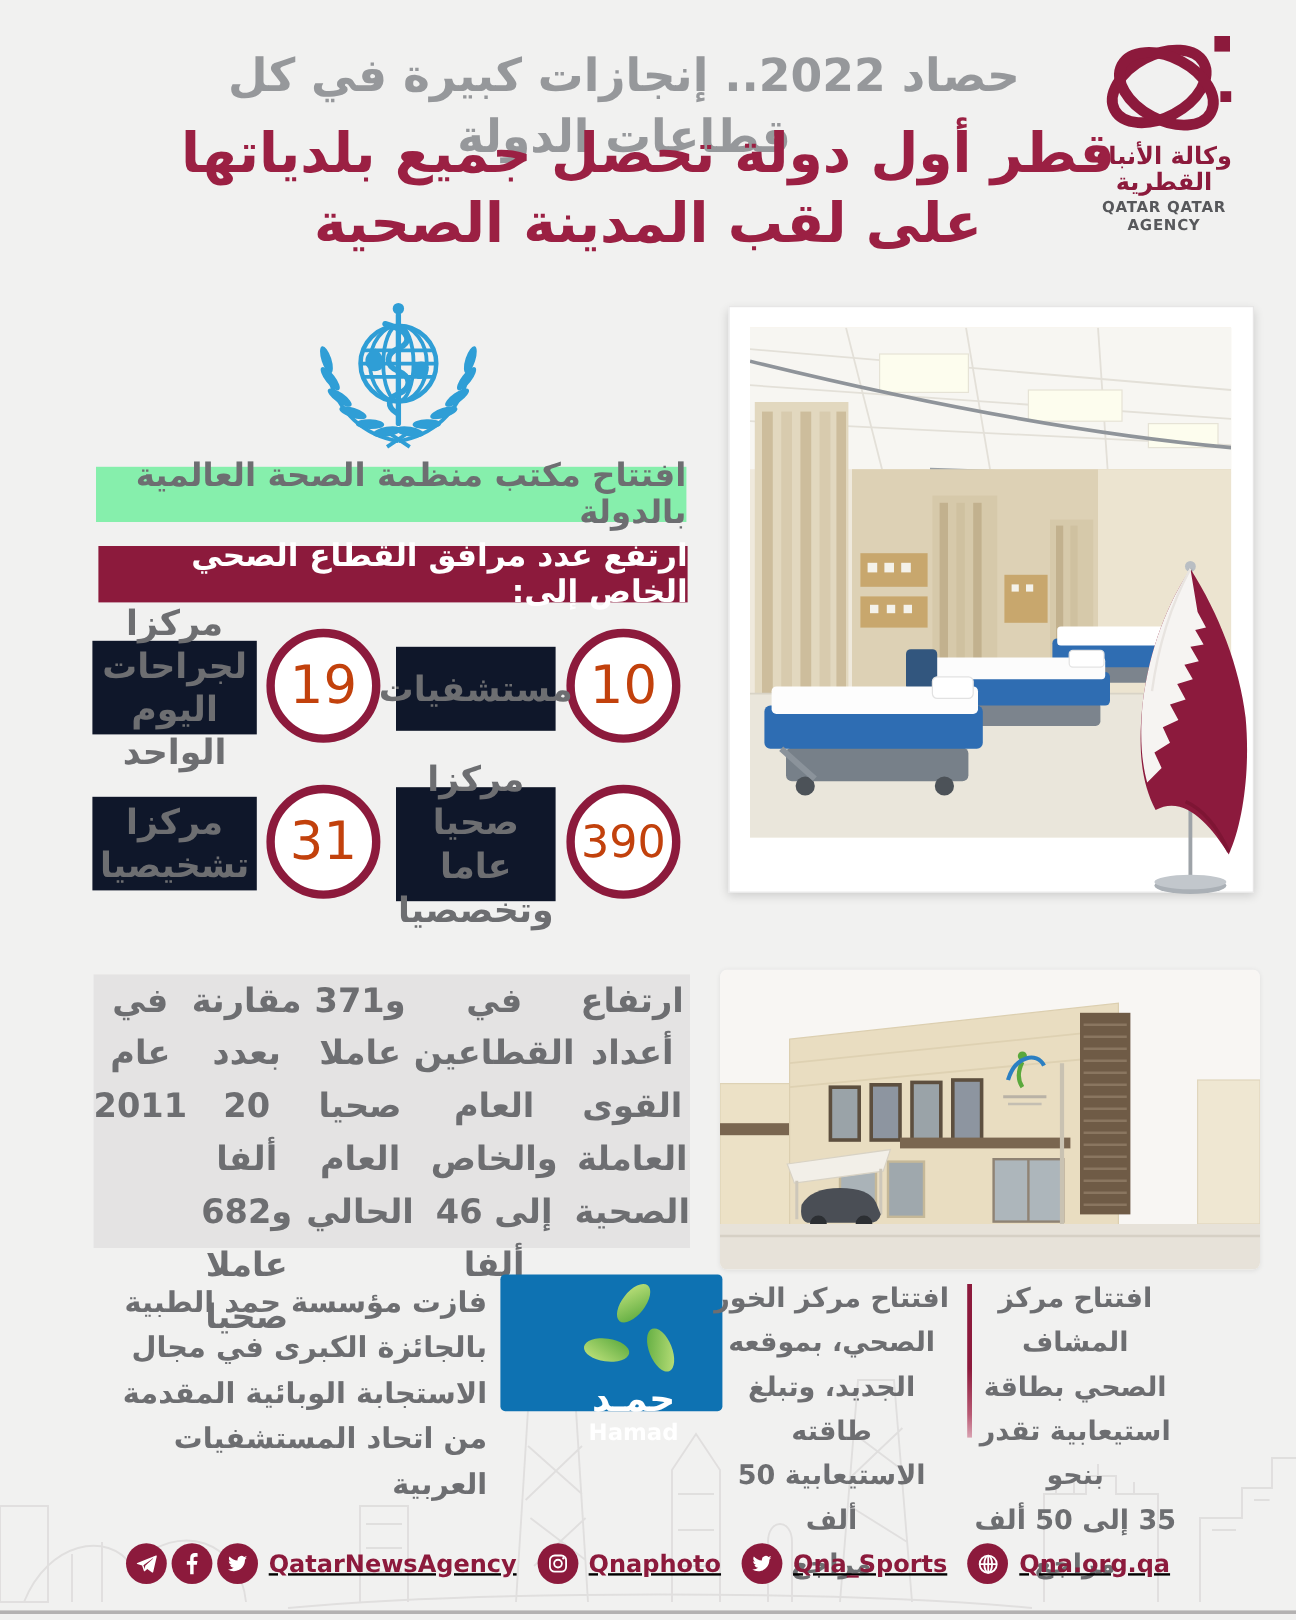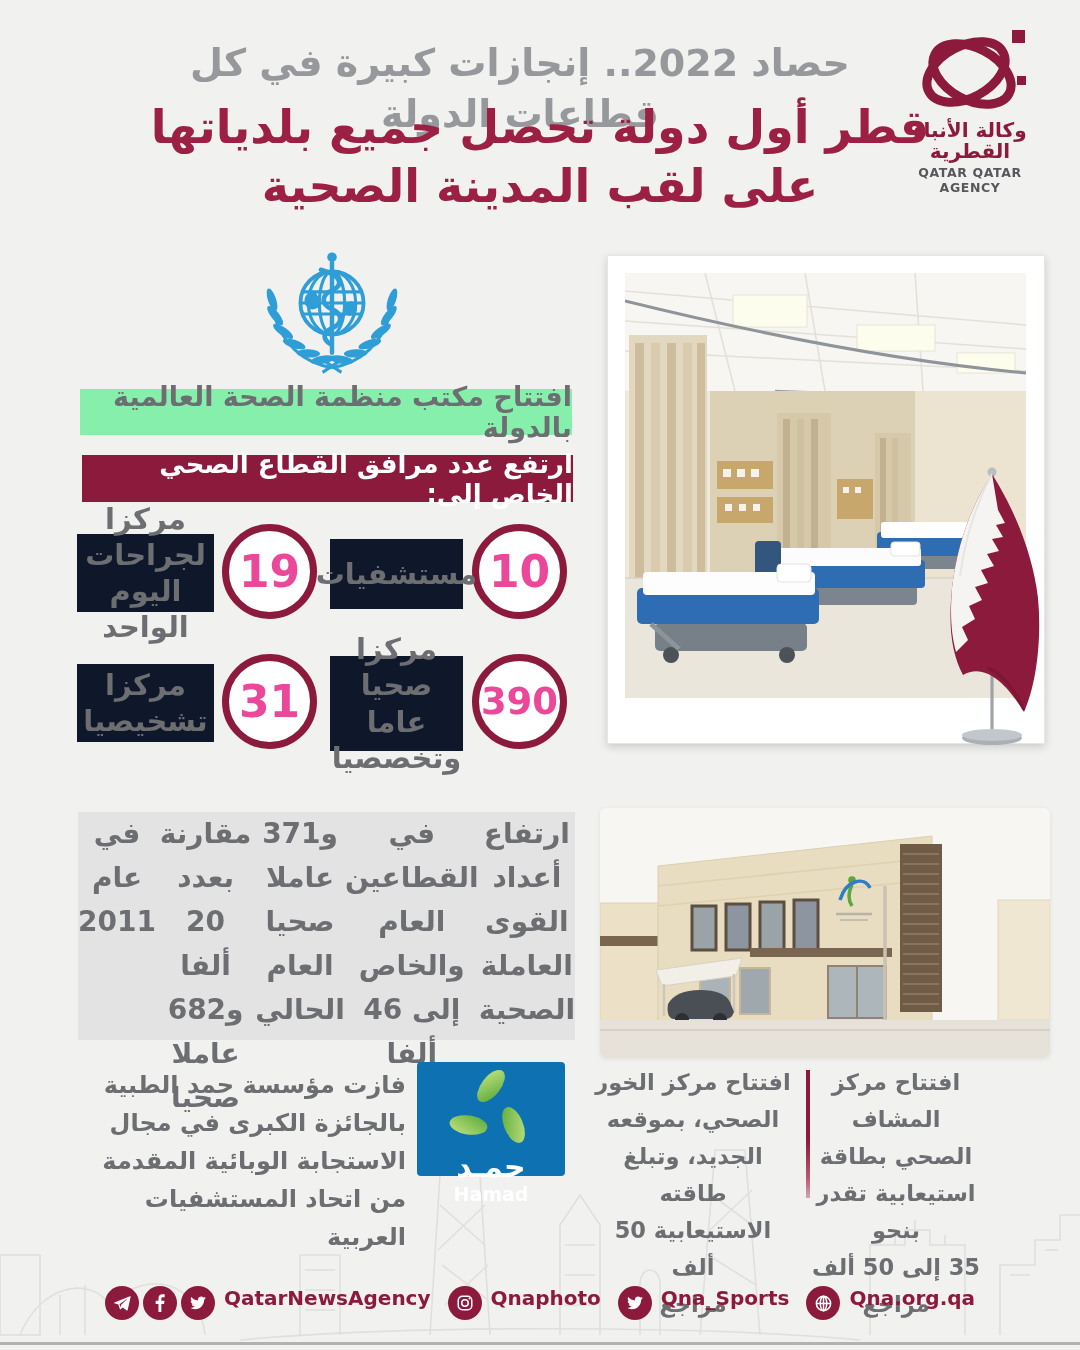--- a/index.html
+++ b/index.html
@@ -21,52 +21,52 @@
   
   .bar{display:flex;align-items:center;justify-content:center;font-weight:700;}
   .bar-gray{left:80px;top:389px;width:492px;height:46px;background:#86efac;color:#6d6e71;font-size:27px;}
   .bar-maroon{left:82px;top:455px;width:491px;height:47px;background:#8c1a3c;color:#ffffff;font-size:26px;}
 
   
   .stat-label{background:#0f172a;color:#6d6e71;font-size:29px;font-weight:700;line-height:1.25;
               display:flex;align-items:center;justify-content:center;text-align:center;padding:2px 6px;box-sizing:border-box;}
   .stat-circle{width:95px;height:95px;border:7px solid #8c1a3c;border-radius:50%;background:#ffffff;
                box-sizing:border-box;display:flex;align-items:center;justify-content:center;
-               color:#ec4899;font-size:44px;font-weight:700;}
+               color:#c2410c;font-size:44px;font-weight:400;}
   .stat-circle.small{font-size:37px;}
 
   
   .photo-frame{left:607px;top:255px;width:436px;height:487px;background:#ffffff;border:1px solid #e7e6e6;
                box-shadow:0 3px 8px rgba(0,0,0,.16);}
   .photo-inner{position:absolute;left:17px;top:17px;width:401px;height:425px;overflow:hidden;background:#efe9dc;}
   .building-photo{left:600px;top:808px;width:450px;height:250px;border-radius:6px;overflow:hidden;
                   box-shadow:0 1px 4px rgba(0,0,0,.08);}
 
   
   .workforce{left:78px;top:812px;width:497px;height:228px;background:#e4e3e3;color:#6d6e71;
              font-size:28px;font-weight:700;line-height:44px;display:flex;flex-direction:row;
              justify-content:center;text-align:center;}
 
   
   .hamad-text{left:58px;top:1066px;width:348px;font-size:24px;font-weight:700;color:#6d6e71;
               line-height:38px;text-align:right;}
-  .hamad-logo{left:417px;top:1062px;width:148px;height:114px;background:#0e72b2;border-radius:4px;text-align:center;}
+  .hamad-logo{left:417px;top:1062px;width:148px;height:114px;background:#0e72b2;border-radius:4px;text-align:center;padding-left:37px;}
   .hamad-ar{color:#fff;font-size:30px;font-weight:800;line-height:1;margin-top:-2px;}
   .hamad-en{color:#fff;font-size:19px;font-weight:800;margin-top:1px;}
 
   
   .caption{font-size:22.5px;font-weight:700;color:#6d6e71;line-height:37px;text-align:center;}
   .cap-right{left:796px;top:1064px;width:200px;}
   .cap-left{left:593px;top:1064px;width:200px;}
   .cap-divider{left:806px;top:1070px;width:4px;height:128px;
                background:linear-gradient(#8c1a3c 0 55%, #b85a74 85%, #d9a3b2);}
 
   
   .footer{left:0;top:1281px;width:1080px;height:44px;display:flex;align-items:center;justify-content:center;gap:17px;}
-  .soc-group{display:flex;gap:9px;}
+  .soc-group{display:flex;align-items:center;gap:9px;text-decoration:underline;}
   .soc-cluster{display:flex;align-items:center;gap:4px;}
   .soc-circle{width:34px;height:34px;border-radius:50%;background:#8c1a3c;display:flex;align-items:center;justify-content:center;}
   .soc-handle{color:#8c1a3c;font-size:20px;font-weight:700;}
   .bottom-line{left:0;top:1342px;width:1080px;height:3px;background:#b3b1b1;}
 
   svg{display:block;}
 </style>
 </head>
 <body>
 

